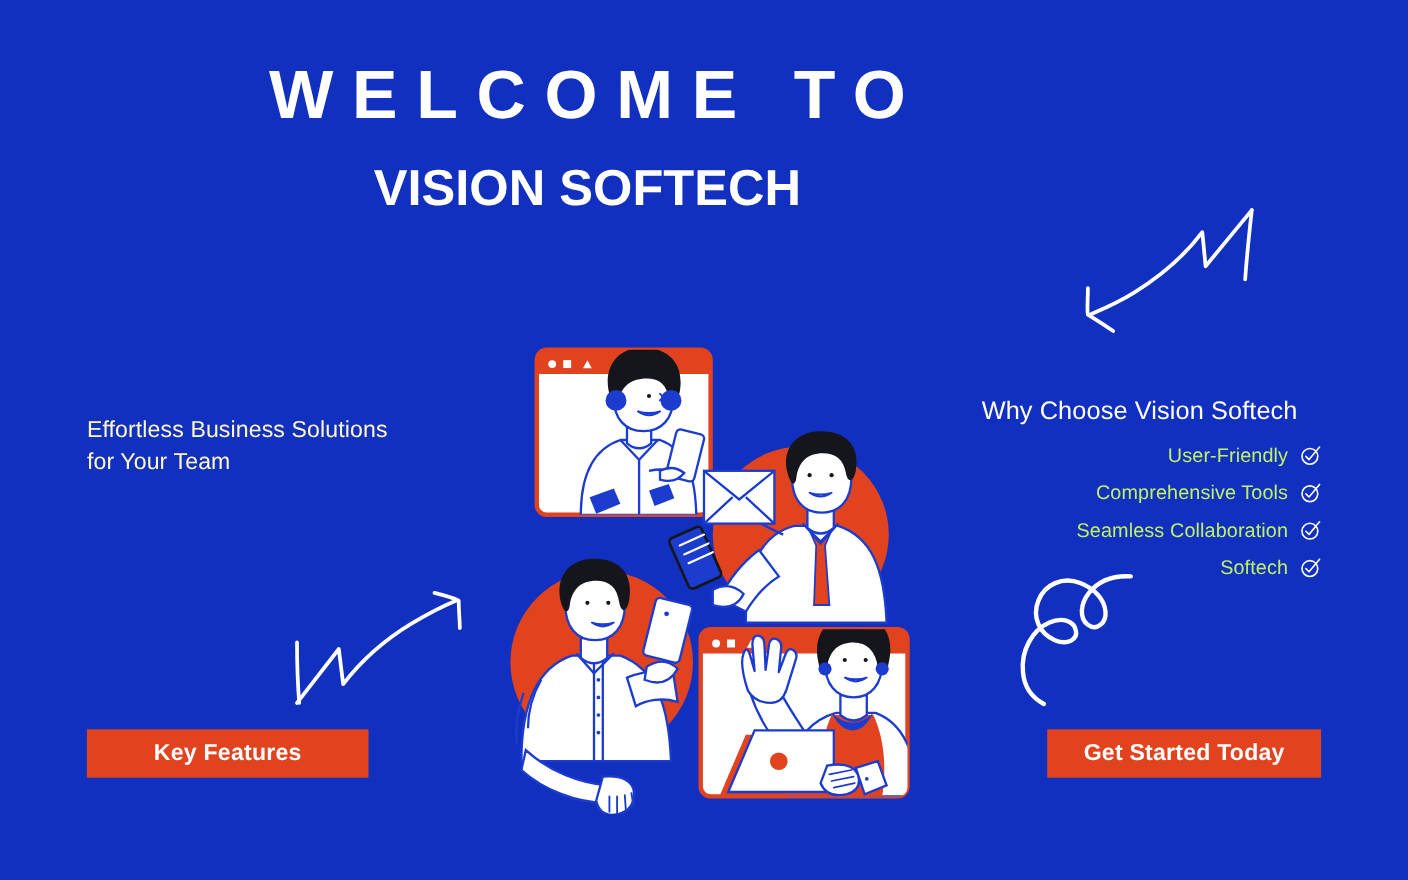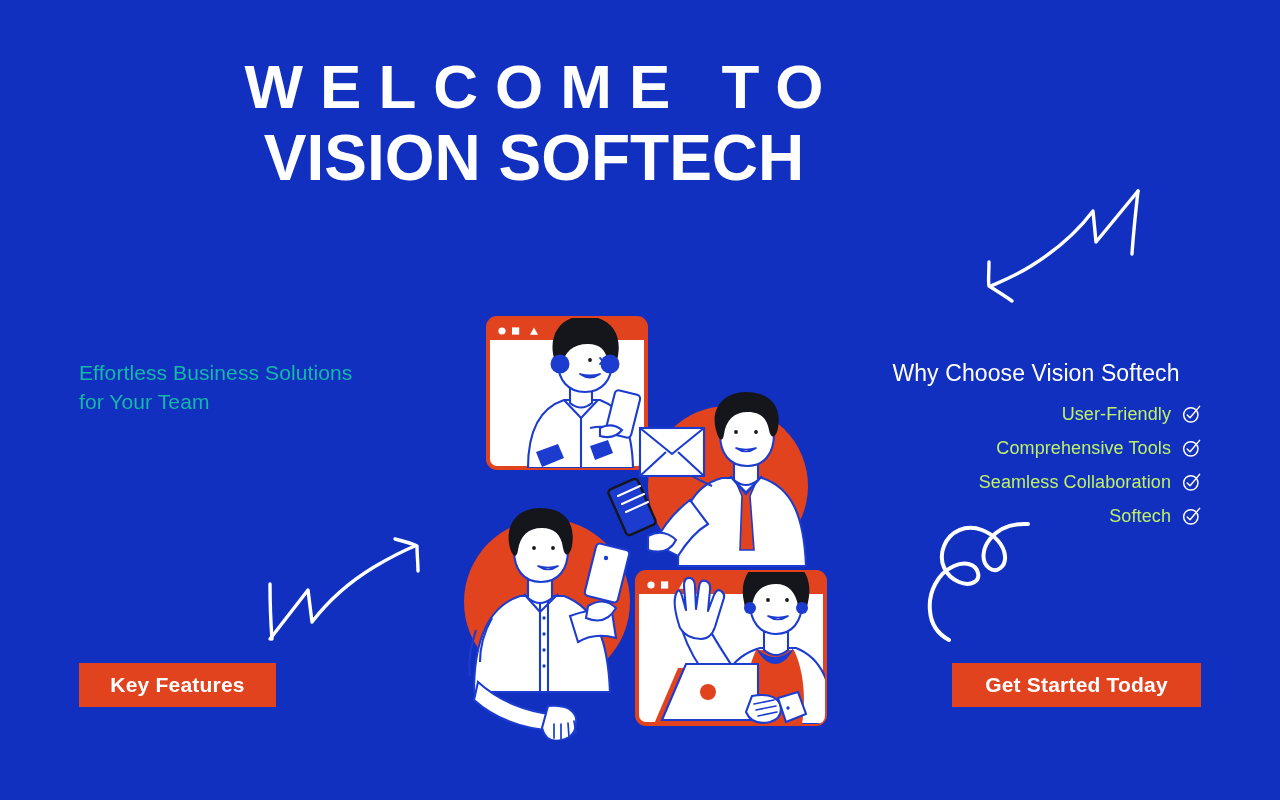--- a/index.html
+++ b/index.html
@@ -22,34 +22,34 @@
   .headline .line1 {
     display:block;
     font-size:62px;
     font-weight:700;
     letter-spacing:17px;
     line-height:1.0;
     text-indent:17px;
   }
   .headline .line2 {
     display:block;
-    margin-top:8px;
-    font-size:64px;
+    margin-top:29px;
+    font-size:46px;
     font-weight:700;
     letter-spacing:0px;
     line-height:1.0;
     text-align:center;
   }
 
   
   .tagline {
     position:absolute;
-    left:79px; top:358px;
+    left:79px; top:376px;
     width:300px;
-    color:#14b8a6;
+    color:#fef9c3;
     font-size:21px;
     font-weight:400;
     line-height:29px;
     letter-spacing:.1px;
   }
 
   
   .why-panel {
     position:absolute;
     right:79px; top:358px;
@@ -89,21 +89,21 @@
     display:flex;
     align-items:center;
     justify-content:center;
     font-family:"Liberation Sans", sans-serif;
     font-size:21px;
     font-weight:700;
     letter-spacing:.2px;
     cursor:pointer;
     border-radius:0;
   }
-  .cta-left  { left:79px;  top:663px; width:197px; }
+  .cta-left  { left:79px;  top:663px; width:256px; }
   .cta-right { right:79px; top:663px; width:249px; }
 
   
   .doodle { position:absolute; pointer-events:none; }
   .arrow-tr { left:965px; top:178px;  width:195px; height:130px; }
   .arrow-bl { left:248px; top:522px;  width:195px; height:128px; }
   .squiggle { left:918px; top:518px;  width:125px; height:128px; }
 
   
   .illus { position:absolute; left:440px; top:300px; width:400px; height:440px; }

